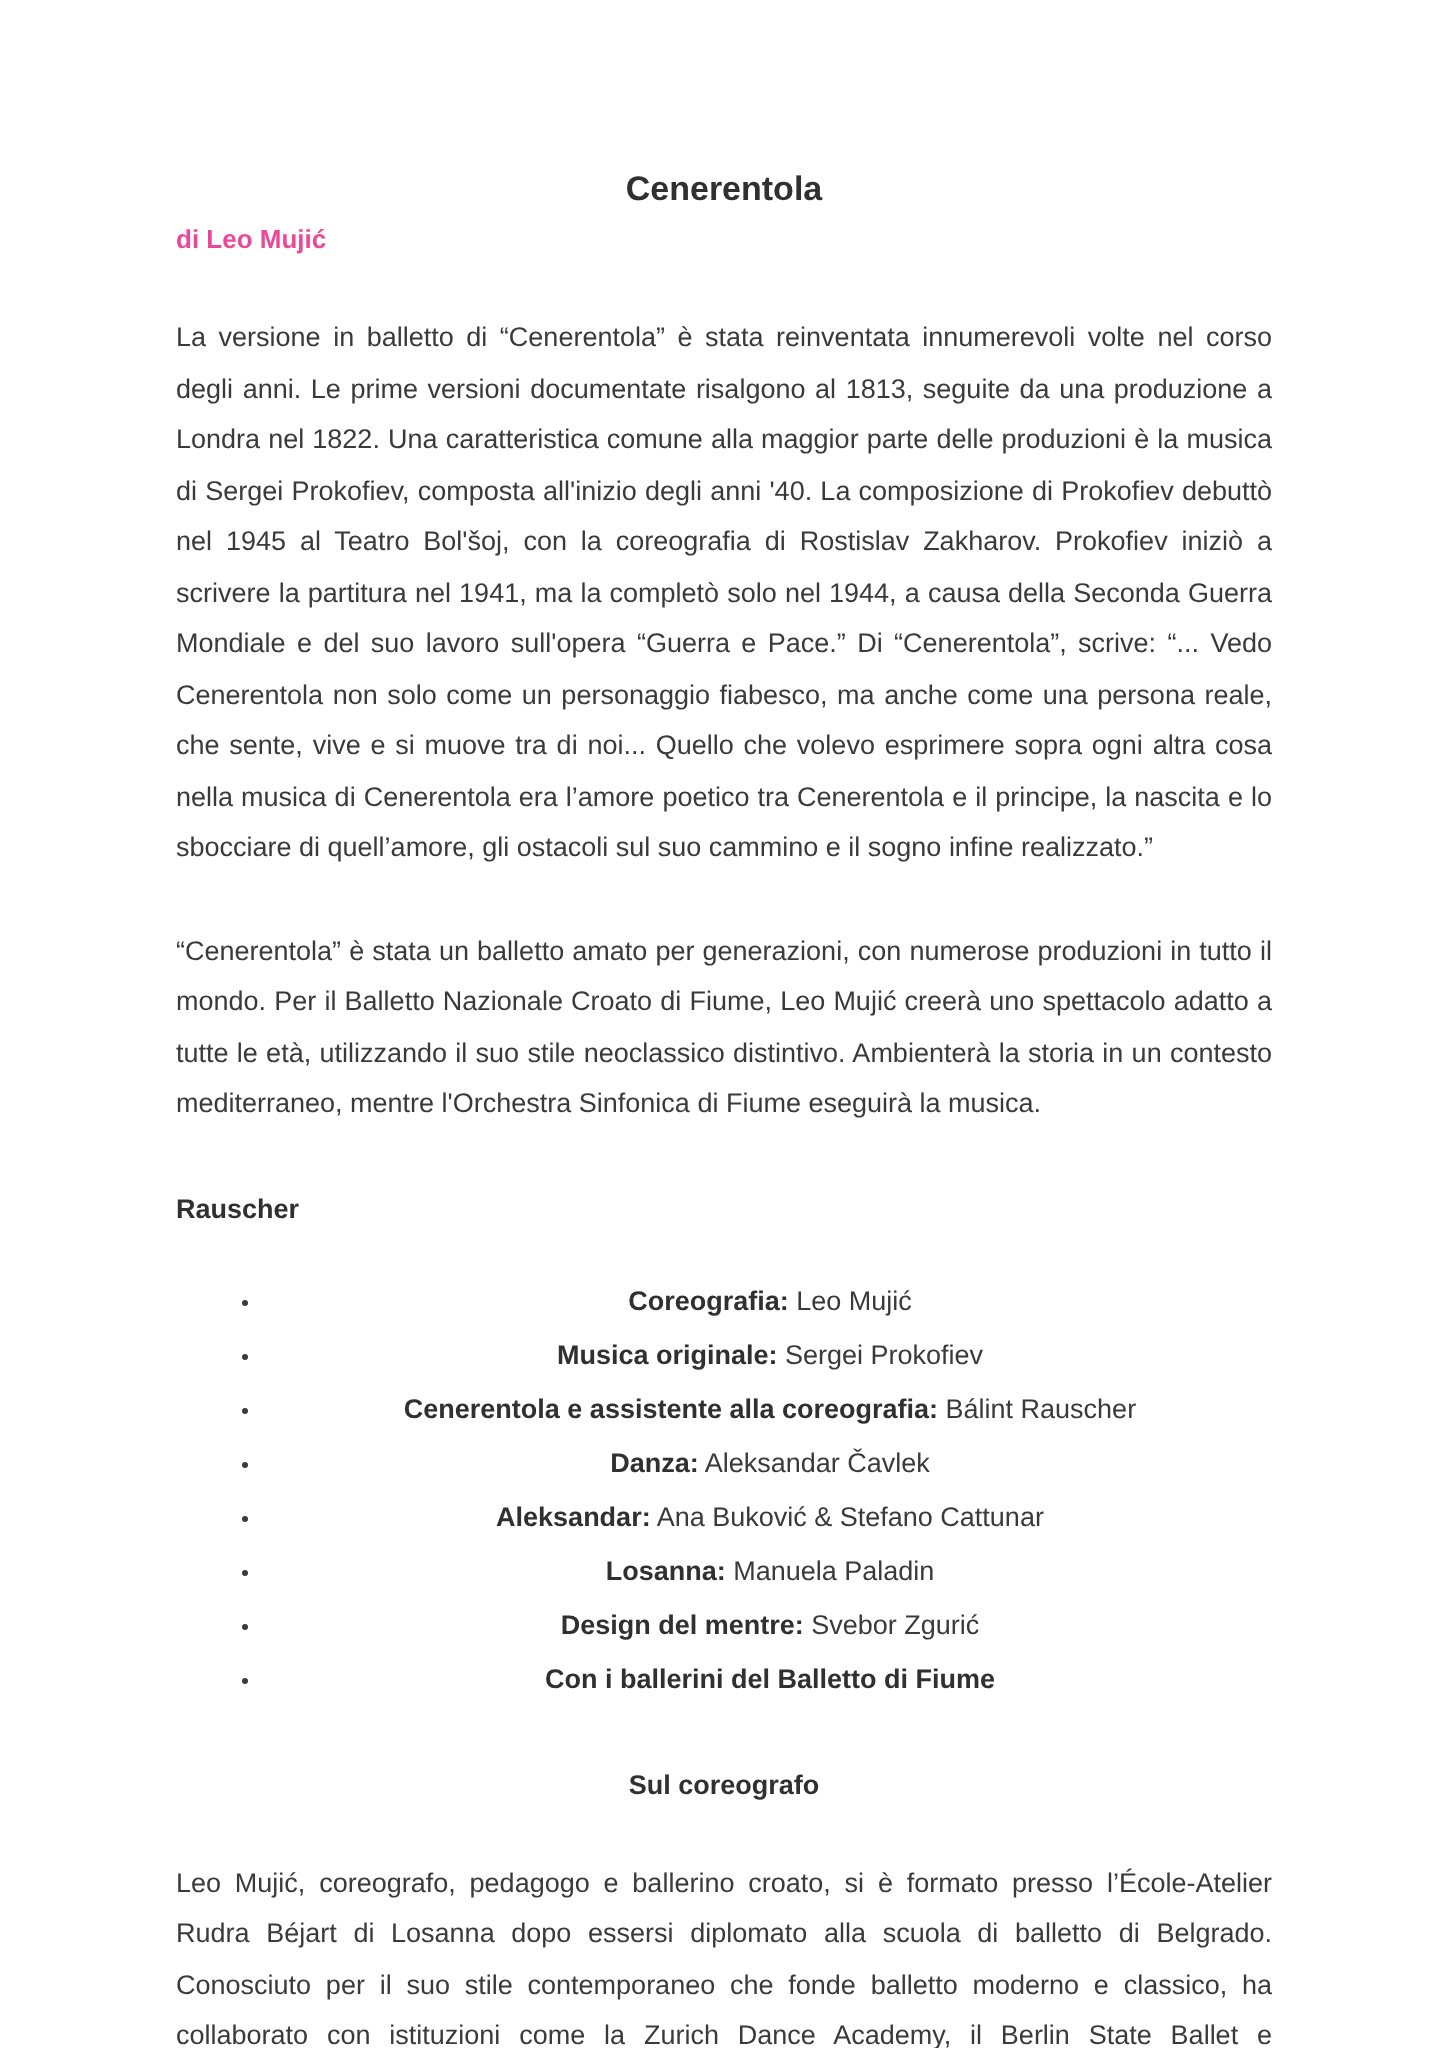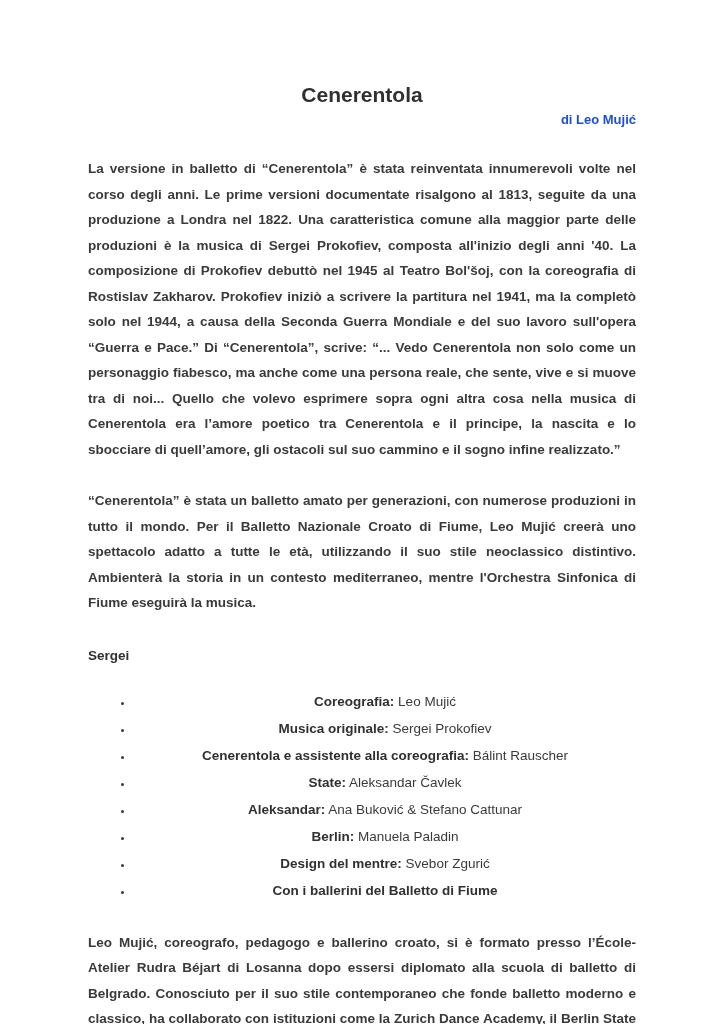--- a/index.html
+++ b/index.html
@@ -17,41 +17,40 @@
   .page {
     box-sizing: border-box;
     width: 724px;
     height: 1024px;
     padding: 84px 88px 60px 88px;
     background: #ffffff;
     overflow: hidden;
   }
   .doc-title {
     margin: 0;
-    font-size: 21px;
+    font-size: 17px;
     font-weight: 700;
     text-align: center;
     color: #303030;
     line-height: 22px;
   }
   .doc-subtitle {
     margin: 4px 0 0 0;
     font-size: 13px;
     font-weight: 700;
-    text-align: right;
-    color: #1d4ed8;
+    text-align: left;
+    color: #ec4899;
     line-height: 20px;
   }
   .body-text {
     margin: 26px 0 0 0;
     font-size: 13.5px;
     line-height: 25.5px;
     text-align: justify;
     color: #3a3a3a;
-    font-weight: bold;
   }
   .section-heading-left {
     margin: 30px 0 0 0;
     font-size: 13.5px;
     font-weight: 700;
     color: #303030;
     line-height: 20px;
     text-align: left;
   }
   .section-heading-center {
@@ -92,29 +91,30 @@
 <div class="page">
 
   <h1 class="doc-title">Cenerentola</h1>
 
   <h2 class="doc-subtitle">di Leo Mujić</h2>
 
   <p class="body-text">La versione in balletto di “Cenerentola” è stata reinventata innumerevoli volte nel corso degli anni. Le prime versioni documentate risalgono al 1813, seguite da una produzione a Londra nel 1822. Una caratteristica comune alla maggior parte delle produzioni è la musica di Sergei Prokofiev, composta all'inizio degli anni '40. La composizione di Prokofiev debuttò nel 1945 al Teatro Bol'šoj, con la coreografia di Rostislav Zakharov. Prokofiev iniziò a scrivere la partitura nel 1941, ma la completò solo nel 1944, a causa della Seconda Guerra Mondiale e del suo lavoro sull'opera “Guerra e Pace.” Di “Cenerentola”, scrive: “... Vedo Cenerentola non solo come un personaggio fiabesco, ma anche come una persona reale, che sente, vive e si muove tra di noi... Quello che volevo esprimere sopra ogni altra cosa nella musica di Cenerentola era l’amore poetico tra Cenerentola e il principe, la nascita e lo sbocciare di quell’amore, gli ostacoli sul suo cammino e il sogno infine realizzato.”</p>
 
   <p class="body-text">“Cenerentola” è stata un balletto amato per generazioni, con numerose produzioni in tutto il mondo. Per il Balletto Nazionale Croato di Fiume, Leo Mujić creerà uno spettacolo adatto a tutte le età, utilizzando il suo stile neoclassico distintivo. Ambienterà la storia in un contesto mediterraneo, mentre l'Orchestra Sinfonica di Fiume eseguirà la musica.</p>
 
-  <h3 class="section-heading-left">Sergei</h3>
+  <h3 class="section-heading-left">Rauscher</h3>
 
   <ul class="credits" id="credits-list">
       <li><strong>Coreografia:</strong> Leo Mujić</li>
       <li><strong>Musica originale:</strong> Sergei Prokofiev</li>
       <li><strong>Cenerentola e assistente alla coreografia:</strong> Bálint Rauscher</li>
-      <li><strong>State:</strong> Aleksandar Čavlek</li>
+      <li><strong>Danza:</strong> Aleksandar Čavlek</li>
       <li><strong>Aleksandar:</strong> Ana Buković &amp; Stefano Cattunar</li>
-      <li><strong>Berlin:</strong> Manuela Paladin</li>
+      <li><strong>Losanna:</strong> Manuela Paladin</li>
       <li><strong>Design del mentre:</strong> Svebor Zgurić</li>
       <li><strong>Con i ballerini del Balletto di Fiume</strong></li>
     </ul>
 
+  <h3 class="section-heading-center">Sul coreografo</h3>
 
   <p class="body-text" id="choreographer-paragraph">Leo Mujić, coreografo, pedagogo e ballerino croato, si è formato presso l’École-Atelier Rudra Béjart di Losanna dopo essersi diplomato alla scuola di balletto di Belgrado. Conosciuto per il suo stile contemporaneo che fonde balletto moderno e classico, ha collaborato con istituzioni come la Zurich Dance Academy, il Berlin State Ballet e l'Accademia Ungherese di Danza. Tra le sue opere più note figurano  per il Balletto Nazionale Lettone, assoli per Aurélie Dupont dell’Opera di Parigi e David Hallberg dell’American Ballet Theatre.</p>
 
 </div>
 
 </body></html>

